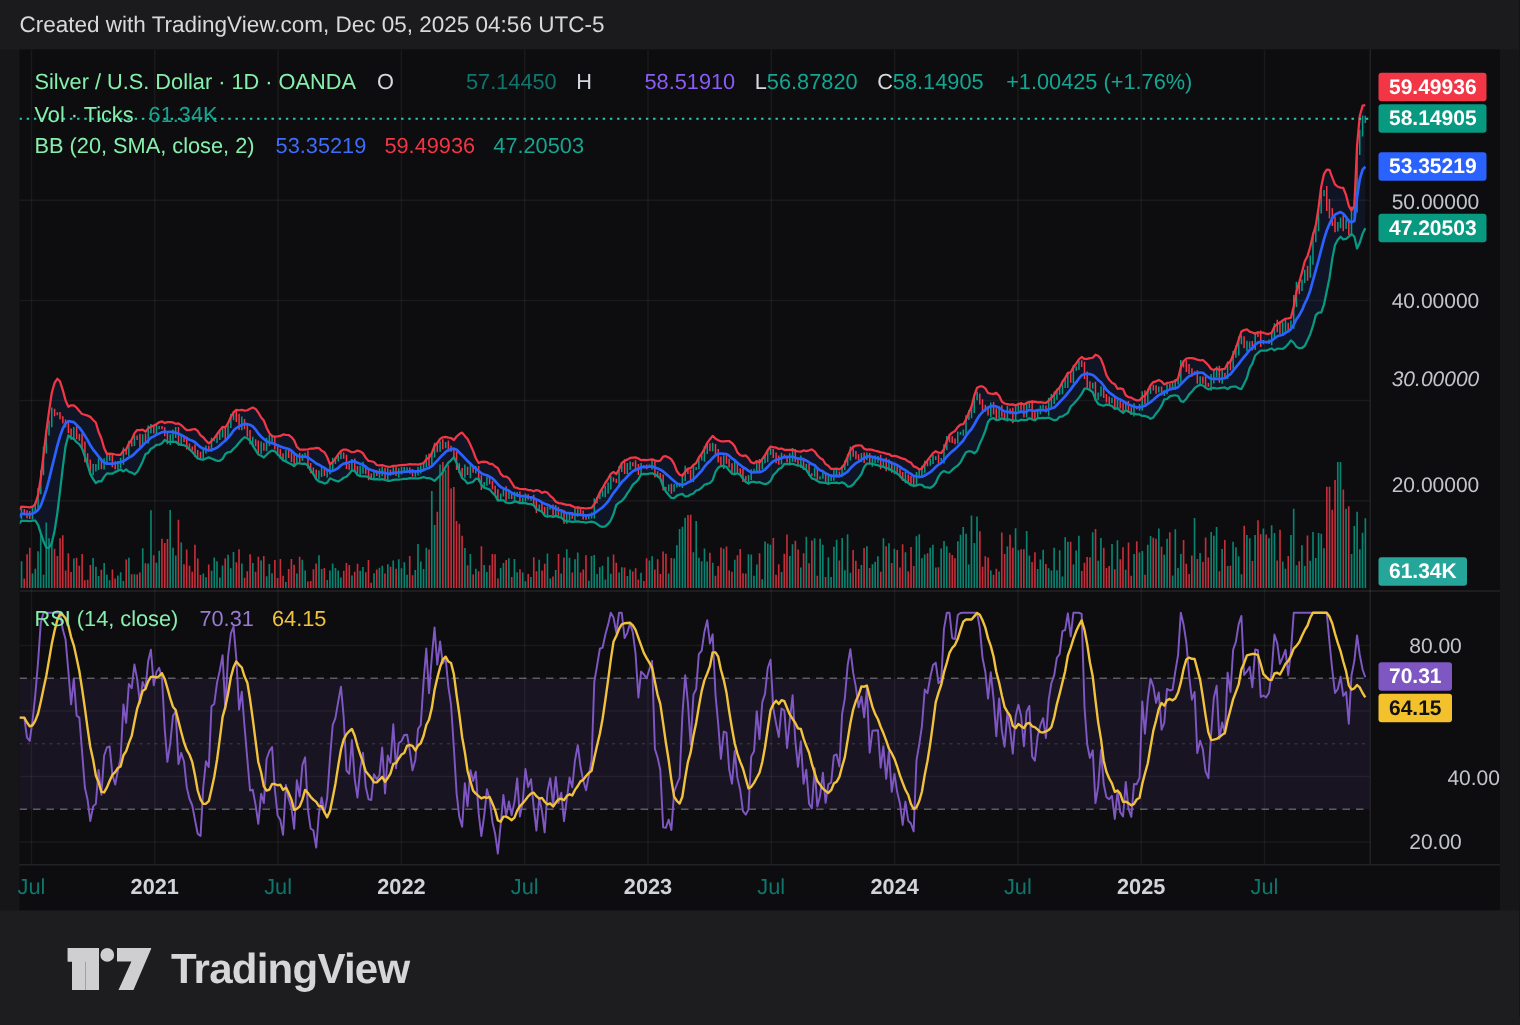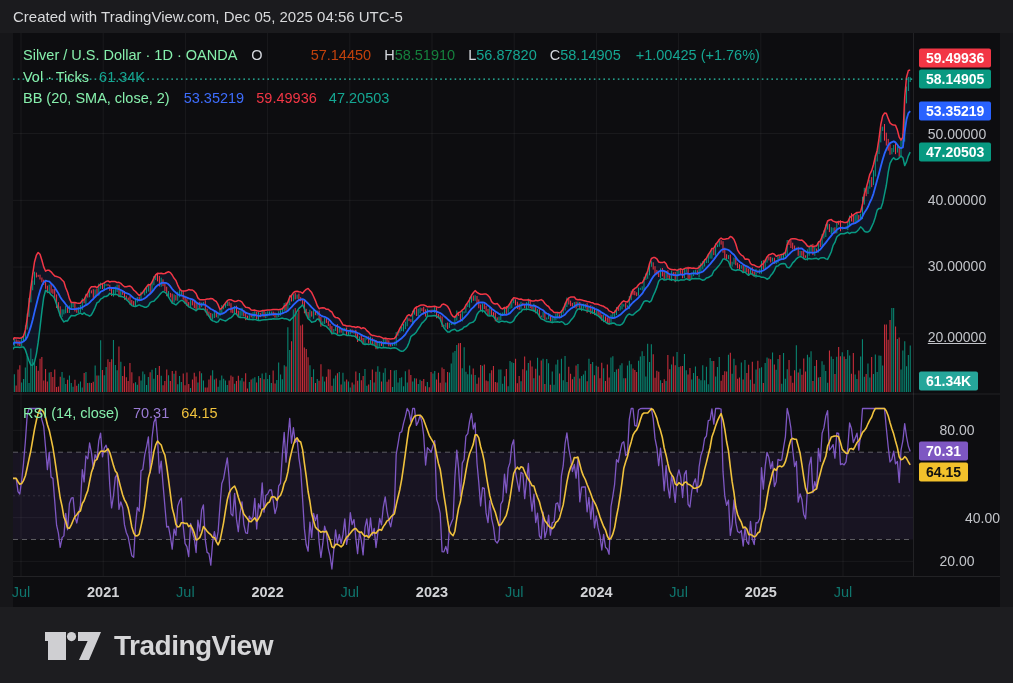--- a/index.html
+++ b/index.html
@@ -93,22 +93,22 @@
         <polyline points="-0.5,311.8 1.3,309.5 3.2,309.6 5.0,309.7 6.8,309.9 8.7,309.4 10.5,308.5 12.4,306.9 14.2,304.1 16.0,299.1 17.9,293.4 19.7,286.7 21.5,279.1 23.4,271.5 25.2,264.3 27.0,257.9 28.9,252.7 30.7,249.2 32.6,247.7 34.4,248.1 36.2,248.4 38.1,250.3 39.9,252.1 41.7,254.5 43.6,257.5 45.4,260.4 47.2,263.9 49.1,266.7 50.9,268.9 52.7,271.3 54.6,273.6 56.4,275.3 58.3,276.1 60.1,276.1 61.9,276.2 63.8,275.8 65.6,275.5 67.4,275.1 69.3,274.3 71.1,273.3 72.9,272.1 74.8,271.1 76.6,269.6 78.4,267.7 80.3,266.0 82.1,264.0 84.0,262.2 85.8,260.8 87.6,258.8 89.5,257.9 91.3,256.7 93.1,256.0 95.0,255.2 96.8,254.7 98.6,255.0 100.5,254.9 102.3,255.1 104.1,255.5 106.0,256.2 107.8,257.0 109.7,258.0 111.5,259.2 113.3,260.2 115.2,260.8 117.0,261.8 118.8,263.5 120.7,265.2 122.5,266.0 124.3,266.6 126.2,267.3 128.0,266.9 129.8,266.3 131.7,265.4 133.5,264.0 135.4,262.2 137.2,260.8 139.0,258.9 140.9,256.6 142.7,254.0 144.5,252.4 146.4,251.3 148.2,250.2 150.0,249.6 151.9,249.8 153.7,250.2 155.5,251.3 157.4,253.4 159.2,256.0 161.1,258.1 162.9,259.7 164.7,261.2 166.6,262.1 168.4,262.5 170.2,263.0 172.1,263.9 173.9,264.6 175.7,265.3 177.6,265.8 179.4,266.3 181.3,267.5 183.1,269.2 184.9,270.4 186.8,271.4 188.6,271.5 190.4,271.4 192.3,271.9 194.1,273.3 195.9,274.5 197.8,276.0 199.6,276.8 201.4,277.9 203.3,278.9 205.1,280.2 207.0,281.2 208.8,280.9 210.6,280.1 212.5,279.0 214.3,277.2 216.1,276.1 218.0,275.8 219.8,275.2 221.6,274.5 223.5,274.6 225.3,275.5 227.1,276.2 229.0,276.9 230.8,278.3 232.7,279.7 234.5,280.4 236.3,280.8 238.2,281.7 240.0,282.0 241.8,281.8 243.7,282.4 245.5,282.8 247.3,282.8 249.2,282.2 251.0,282.1 252.8,282.0 254.7,281.8 256.5,281.5 258.4,281.5 260.2,281.1 262.0,281.2 263.9,281.2 265.7,281.3 267.5,280.9 269.4,280.4 271.2,279.5 273.0,278.9 274.9,277.8 276.7,275.9 278.5,274.1 280.4,271.9 282.2,270.1 284.1,268.3 285.9,267.1 287.7,266.5 289.6,266.1 291.4,266.8 293.2,268.7 295.1,270.5 296.9,272.4 298.7,274.4 300.6,276.2 302.4,277.9 304.2,279.3 306.1,281.0 307.9,282.5 309.8,283.4 311.6,283.8 313.4,284.8 315.3,285.9 317.1,287.7 318.9,289.8 320.8,291.7 322.6,292.6 324.4,293.3 326.3,294.2 328.1,295.5 330.0,296.6 331.8,296.9 333.6,297.7 335.5,297.8 337.3,297.8 339.1,298.4 341.0,298.5 342.8,299.1 344.6,300.0 346.5,300.7 348.3,301.9 350.1,302.8 352.0,303.5 353.8,304.3 355.7,305.4 357.5,306.2 359.3,307.0 361.2,307.3 363.0,308.4 364.8,309.1 366.7,309.1 368.5,309.6 370.3,310.1 372.2,309.9 374.0,310.3 375.8,310.4 377.7,310.7 379.5,310.4 381.4,310.1 383.2,309.2 385.0,307.9 386.9,306.5 388.7,305.2 390.5,303.4 392.4,301.3 394.2,298.4 396.0,295.7 397.9,293.3 399.7,290.9 401.5,288.4 403.4,286.6 405.2,284.7 407.1,282.7 408.9,281.1 410.7,280.2 412.6,279.6 414.4,278.5 416.2,278.2 418.1,278.4 419.9,278.1 421.7,277.9 423.6,278.6 425.4,279.3 427.2,280.1 429.1,281.3 430.9,282.9 432.8,284.5 434.6,286.2 436.4,287.7 438.3,289.3 440.1,290.1 441.9,290.3 443.8,289.7 445.6,288.6 447.4,287.9 449.3,286.5 451.1,284.9 452.9,282.8 454.8,280.8 456.6,278.2 458.5,275.9 460.3,274.4 462.1,272.3 464.0,270.5 465.8,269.6 467.6,269.4 469.5,269.5 471.3,269.7 473.1,270.8 475.0,272.6 476.8,273.8 478.6,275.6 480.5,277.0 482.3,278.5 484.2,279.5 486.0,280.9 487.8,281.8 489.7,282.0 491.5,281.6 493.3,281.8 495.2,281.1 497.0,280.1 498.8,278.2 500.7,276.1 502.5,274.5 504.4,273.7 506.2,273.0 508.0,272.4 509.9,271.6 511.7,271.7 513.5,271.5 515.4,271.5 517.2,272.2 519.0,272.7 520.9,272.7 522.7,273.3 524.5,274.0 526.4,275.3 528.2,276.3 530.1,277.2 531.9,279.1 533.7,280.5 535.6,281.2 537.4,282.7 539.2,283.4 541.1,284.3 542.9,284.3 544.7,284.1 546.6,284.6 548.4,283.7 550.2,282.7 552.1,281.4 553.9,279.2 555.8,277.4 557.6,275.8 559.4,274.7 561.3,273.5 563.1,272.3 564.9,271.3 566.8,271.3 568.6,271.6 570.4,272.2 572.3,272.6 574.1,273.2 575.9,273.5 577.8,274.3 579.6,274.6 581.5,275.8 583.3,276.2 585.1,277.1 587.0,278.2 588.8,279.6 590.6,280.5 592.5,281.9 594.3,282.9 596.1,284.3 598.0,284.6 599.8,285.0 601.6,284.8 603.5,284.0 605.3,282.9 607.2,281.8 609.0,280.1 610.8,278.4 612.7,276.7 614.5,275.6 616.3,273.8 618.2,271.4 620.0,269.5 621.8,267.9 623.7,266.4 625.5,264.6 627.3,262.7 629.2,260.7 631.0,257.6 632.9,255.0 634.7,253.0 636.5,250.0 638.4,246.5 640.2,243.7 642.0,241.7 643.9,240.0 645.7,238.6 647.5,237.8 649.4,237.6 651.2,238.0 653.1,238.8 654.9,240.2 656.7,241.3 658.6,241.5 660.4,241.8 662.2,242.1 664.1,242.4 665.9,242.0 667.7,241.4 669.6,241.9 671.4,241.3 673.2,240.3 675.1,240.7 676.9,241.0 678.8,240.4 680.6,240.4 682.4,240.5 684.3,240.6 686.1,239.8 687.9,239.3 689.8,238.7 691.6,237.0 693.4,235.1 695.3,233.1 697.1,231.2 698.9,228.9 700.8,226.6 702.6,224.1 704.5,221.8 706.3,219.3 708.1,217.3 710.0,216.2 711.8,216.2 713.6,216.4 715.5,217.0 717.3,218.4 719.1,220.3 721.0,221.8 722.8,224.2 724.6,226.9 726.5,228.7 728.3,229.9 730.2,231.4 732.0,232.6 733.8,233.3 735.7,234.4 737.5,235.5 739.3,236.6 741.2,237.4 743.0,238.0 744.8,238.5 746.7,238.6 748.5,238.1 750.3,237.5 752.2,236.3 754.0,235.1 755.9,233.5 757.7,231.9 759.5,230.4 761.4,229.4 763.2,228.3 765.0,227.6 766.9,226.6 768.7,226.1 770.5,225.8 772.4,225.1 774.2,223.1 776.0,221.4 777.9,219.4 779.7,217.8 781.6,216.9 783.4,215.9 785.2,215.6 787.1,215.4 788.9,215.5 790.7,217.0 792.6,218.5 794.4,219.5 796.2,219.6 798.1,219.4 799.9,219.8 801.8,219.3 803.6,219.1 805.4,217.8 807.3,216.5 809.1,214.1 810.9,211.9 812.8,209.6 814.6,207.2 816.4,204.9 818.3,202.7 820.1,200.3 821.9,199.1 823.8,196.7 825.6,195.4 827.5,194.8 829.3,194.8 831.1,195.2 833.0,194.8 834.8,194.1 836.6,192.7 838.5,191.2 840.3,190.7 842.1,190.2 844.0,188.9 845.8,187.9 847.6,186.4 849.5,183.4 851.3,179.8 853.2,177.1 855.0,173.8 856.8,169.5 858.7,165.6 860.5,160.6 862.3,154.0 864.2,147.1 866.0,140.5 867.8,133.5 869.7,126.4 871.5,120.7 873.3,116.4 875.2,112.4 877.0,110.1 878.9,109.1 880.7,108.4 882.5,109.4 884.4,111.7 886.2,114.5 888.0,115.1 889.9,114.4 891.7,98.5 893.5,86.6 895.4,80.1 897.2,78.2" stroke="#2962ff" stroke-width="1.8" fill="none" stroke-linejoin="round" clip-path="url(#mainClip)"></polyline>
         <line x1="0" y1="46.15509125" x2="900" y2="46.15509125" stroke="#2bc8ad" stroke-width="1.2" stroke-dasharray="1.6 3.2"></line>
         <polyline points="-0.5,445.4 1.3,445.4 3.2,445.4 5.0,458.7 6.8,461.0 8.7,447.2 10.5,430.5 12.4,408.1 14.2,382.1 16.0,375.5 17.9,375.5 19.7,375.5 21.5,375.5 23.4,375.5 25.2,375.5 27.0,375.5 28.9,386.9 30.7,393.2 32.6,414.8 34.4,436.6 36.2,419.4 38.1,444.1 39.9,445.4 41.7,467.9 43.6,492.2 45.4,500.2 47.2,514.4 49.1,504.6 50.9,502.9 52.7,480.3 54.6,496.8 56.4,470.8 58.3,465.2 60.1,464.6 61.9,483.3 63.8,490.0 65.6,480.8 67.4,472.4 69.3,436.7 71.1,448.9 72.9,423.0 74.8,425.8 76.6,410.0 78.4,419.4 80.3,435.7 82.1,421.7 84.0,426.3 85.8,407.6 87.6,400.1 89.5,423.9 91.3,415.1 93.1,412.2 95.0,419.1 96.8,452.7 98.6,474.9 100.5,462.6 102.3,444.4 104.1,441.2 106.0,476.4 107.8,468.9 109.7,474.8 111.5,491.9 113.3,499.5 115.2,504.0 117.0,513.7 118.8,522.8 120.7,524.3 122.5,491.9 124.3,474.5 126.2,478.3 128.0,437.8 129.8,436.4 131.7,422.1 133.5,414.1 135.4,403.8 137.2,439.8 139.0,405.0 140.9,389.2 142.7,384.7 144.5,405.2 146.4,440.1 148.2,428.1 150.0,451.1 151.9,473.3 153.7,494.0 155.5,493.5 157.4,503.7 159.2,516.2 161.1,496.1 162.9,502.4 164.7,473.2 166.6,467.7 168.4,465.1 170.2,492.9 172.1,510.6 173.9,513.7 175.7,523.6 177.6,490.3 179.4,499.5 181.3,505.5 183.1,519.5 184.9,487.2 186.8,498.0 188.6,477.0 190.4,471.9 192.3,506.9 194.1,519.4 195.9,520.5 197.8,532.1 199.6,509.5 201.4,498.6 203.3,508.9 205.1,498.9 207.0,472.5 208.8,450.4 210.6,445.7 212.5,434.6 214.3,424.8 216.1,444.7 218.0,480.8 219.8,482.9 221.6,460.4 223.5,486.4 225.3,498.7 227.1,479.9 229.0,468.9 230.8,491.3 232.7,499.9 234.5,500.3 236.3,483.1 238.2,486.5 240.0,483.6 241.8,465.3 243.7,496.0 245.5,470.7 247.3,475.6 249.2,449.8 251.0,479.2 252.8,462.5 254.7,461.0 256.5,457.0 258.4,456.8 260.2,467.5 262.0,480.5 263.9,473.6 265.7,452.9 267.5,450.3 269.4,421.1 271.2,399.3 273.0,429.1 274.9,404.7 276.7,385.3 278.5,410.1 280.4,394.7 282.2,409.4 284.1,405.9 285.9,424.8 287.7,436.8 289.6,465.9 291.4,495.9 293.2,511.5 295.1,518.2 296.9,489.1 298.7,504.5 300.6,480.4 302.4,487.6 304.2,481.5 306.1,509.1 307.9,524.4 309.8,510.7 311.6,493.2 313.4,499.6 315.3,515.1 317.1,522.8 318.9,536.0 320.8,516.5 322.6,497.0 324.4,511.0 326.3,501.3 328.1,510.5 330.0,501.4 331.8,485.9 333.6,511.4 335.5,501.5 337.3,479.7 339.1,491.6 341.0,486.5 342.8,504.9 344.6,520.7 346.5,499.0 348.3,507.6 350.1,521.9 352.0,494.3 353.8,485.8 355.7,503.4 357.5,485.0 359.3,502.4 361.2,495.5 363.0,514.5 364.8,500.3 366.7,485.3 368.5,491.9 370.3,474.1 372.2,463.8 374.0,478.0 375.8,487.3 377.7,493.9 379.5,484.2 381.4,473.9 383.2,421.5 385.0,411.1 386.9,399.5 388.7,398.8 390.5,390.3 392.4,383.4 394.2,375.5 396.0,378.6 397.9,388.9 399.7,375.5 401.5,375.5 403.4,392.4 405.2,388.9 407.1,382.3 408.9,388.8 410.7,402.7 412.6,432.0 414.4,414.7 416.2,416.6 418.1,419.2 419.9,413.3 421.7,407.6 423.6,466.3 425.4,472.0 427.2,480.3 429.1,518.6 430.9,518.9 432.8,513.4 434.6,520.3 436.4,494.9 438.3,489.7 440.1,485.4 441.9,444.1 443.8,417.2 445.6,435.4 447.4,463.2 449.3,430.1 451.1,426.5 452.9,403.1 454.8,400.7 456.6,388.3 458.5,380.5 460.3,396.0 462.1,389.9 464.0,430.2 465.8,449.6 467.6,472.9 469.5,454.7 471.3,455.4 473.1,479.9 475.0,489.5 476.8,467.7 478.6,485.6 480.5,493.9 482.3,507.8 484.2,510.1 486.0,506.6 487.8,471.3 489.7,467.9 491.5,441.1 493.3,459.8 495.2,435.1 497.0,429.6 498.8,412.5 500.7,406.8 502.5,439.1 504.4,449.4 506.2,458.3 508.0,439.4 509.9,440.7 511.7,465.7 513.5,447.4 515.4,430.5 517.2,460.8 519.0,478.2 520.9,461.2 522.7,489.5 524.5,480.1 526.4,502.8 528.2,505.9 530.1,479.1 531.9,504.7 533.7,497.7 535.6,482.1 537.4,502.2 539.2,489.9 541.1,488.7 542.9,470.8 544.7,469.9 546.6,478.0 548.4,443.1 550.2,432.7 552.1,410.5 553.9,399.8 555.8,415.6 557.6,425.1 559.4,438.5 561.3,431.3 563.1,445.2 564.9,426.2 566.8,468.8 568.6,454.2 570.4,454.0 572.3,453.8 574.1,478.8 575.9,464.5 577.8,486.2 579.6,467.9 581.5,494.9 583.3,482.8 585.1,494.9 587.0,502.8 588.8,517.0 590.6,501.4 592.5,514.2 594.3,516.0 596.1,521.3 598.0,473.7 599.8,463.4 601.6,451.3 603.5,426.7 605.3,429.2 607.2,418.3 609.0,410.3 610.8,408.8 612.7,422.5 614.5,420.6 616.3,386.4 618.2,375.5 620.0,375.5 621.8,392.5 623.7,393.0 625.5,377.0 627.3,375.7 629.2,375.5 631.0,375.5 632.9,375.5 634.7,375.5 636.5,375.5 638.4,375.5 640.2,385.6 642.0,405.4 643.9,415.0 645.7,432.7 647.5,415.2 649.4,433.1 651.2,457.8 653.1,432.6 654.9,454.1 656.7,464.8 658.6,442.3 660.4,453.3 662.2,469.4 664.1,444.4 665.9,436.8 667.7,444.1 669.6,464.5 671.4,441.4 673.2,437.6 675.1,471.4 676.9,474.1 678.8,457.6 680.6,450.3 682.4,445.8 684.3,459.0 686.1,433.8 687.9,422.5 689.8,417.1 691.6,405.5 693.4,403.1 695.3,387.7 697.1,387.0 698.9,375.9 700.8,391.2 702.6,375.5 704.5,375.5 706.3,375.5 708.1,376.2 710.0,438.4 711.8,463.2 713.6,472.3 715.5,467.2 717.3,502.4 719.1,491.6 721.0,467.0 722.8,489.7 724.6,498.4 726.5,499.8 728.3,497.6 730.2,513.0 732.0,494.6 733.8,508.4 735.7,511.3 737.5,488.3 739.3,505.9 741.2,511.6 743.0,489.7 744.8,489.8 746.7,485.5 748.5,434.6 750.3,456.1 752.2,433.2 754.0,419.3 755.9,424.6 757.7,435.6 759.5,428.6 761.4,453.5 763.2,448.8 765.0,426.3 766.9,427.3 768.7,426.8 770.5,414.9 772.4,403.6 774.2,375.5 776.0,383.1 777.9,395.2 779.7,416.7 781.6,433.5 783.4,428.3 785.2,469.1 787.1,460.8 788.9,466.6 790.7,481.2 792.6,485.8 794.4,456.6 796.2,432.3 798.1,424.2 799.9,459.6 801.8,448.6 803.6,456.3 805.4,415.4 807.3,428.3 809.1,400.2 810.9,394.9 812.8,383.1 814.6,377.6 816.4,417.0 818.3,414.6 820.1,411.6 821.9,425.2 823.8,400.0 825.6,400.5 827.5,431.6 829.3,430.7 831.1,431.9 833.0,428.9 834.8,414.5 836.6,390.0 838.5,395.8 840.3,409.5 842.1,405.3 844.0,400.2 845.8,417.1 847.6,401.6 849.5,375.5 851.3,375.5 853.2,375.5 855.0,375.5 856.8,375.5 858.7,375.5 860.5,375.5 862.3,375.5 864.2,375.5 866.0,375.5 867.8,375.5 869.7,375.5 871.5,375.5 873.3,395.0 875.2,413.8 877.0,429.0 878.9,426.3 880.7,418.1 882.5,430.9 884.4,428.4 886.2,449.5 888.0,417.2 889.9,407.7 891.7,390.6 893.5,403.5 895.4,413.3 897.2,418.5" stroke="#7e57c2" stroke-width="1.3" fill="none" stroke-linejoin="round" clip-path="url(#rsiClip)"></polyline>
         <polyline points="-0.5,445.4 1.3,445.4 3.2,445.4 5.0,448.7 6.8,451.2 8.7,450.5 10.5,447.6 12.4,442.7 14.2,434.8 16.0,426.1 17.9,417.3 19.7,406.9 21.5,396.3 23.4,387.3 25.2,380.4 27.0,376.3 28.9,377.0 30.7,379.2 32.6,384.1 34.4,391.7 36.2,397.2 38.1,405.8 39.9,414.5 41.7,426.0 43.6,439.2 45.4,452.6 47.2,465.0 49.1,473.5 50.9,484.0 52.7,488.5 54.6,494.9 56.4,495.3 58.3,491.9 60.1,487.5 61.9,483.6 63.8,481.7 65.6,479.0 67.4,478.0 69.3,470.5 71.1,467.7 72.9,462.4 74.8,457.6 76.6,448.4 78.4,439.6 80.3,434.0 82.1,427.6 84.0,426.3 85.8,421.2 87.6,418.3 89.5,418.1 91.3,418.7 93.1,417.8 95.0,415.8 96.8,419.6 98.6,425.7 100.5,432.6 102.3,438.1 104.1,440.3 106.0,447.9 107.8,455.0 109.7,462.0 111.5,466.9 113.3,470.0 115.2,475.1 117.0,483.8 118.8,494.0 120.7,500.0 122.5,502.9 124.3,502.8 126.2,501.1 128.0,493.4 129.8,485.0 131.7,473.5 133.5,459.9 135.4,444.9 137.2,438.4 139.0,429.7 140.9,418.5 142.7,411.9 144.5,408.0 146.4,410.2 148.2,412.0 150.0,417.9 151.9,422.1 153.7,433.2 155.5,446.3 157.4,461.1 159.2,475.0 161.1,482.0 162.9,491.3 164.7,494.0 166.6,493.4 168.4,489.7 170.2,489.7 172.1,490.5 173.9,490.2 175.7,493.6 177.6,492.1 179.4,495.4 181.3,500.1 183.1,506.9 184.9,506.2 186.8,504.6 188.6,500.1 190.4,493.6 192.3,495.7 194.1,498.2 195.9,500.1 197.8,501.6 199.6,504.4 201.4,504.5 203.3,508.5 205.1,511.9 207.0,507.6 208.8,498.9 210.6,489.6 212.5,477.4 214.3,466.8 216.1,460.1 218.0,456.5 219.8,454.5 221.6,453.0 223.5,457.5 225.3,464.2 227.1,469.8 229.0,475.3 230.8,481.1 232.7,483.5 234.5,485.7 236.3,488.5 238.2,488.6 240.0,486.7 241.8,484.9 243.7,488.2 245.5,485.7 247.3,482.7 249.2,476.3 251.0,475.8 252.8,472.8 254.7,470.0 256.5,469.0 258.4,464.1 260.2,463.7 262.0,464.3 263.9,467.3 265.7,464.0 267.5,462.5 269.4,457.5 271.2,450.3 273.0,446.8 274.9,438.9 276.7,427.0 278.5,419.1 280.4,411.8 282.2,406.7 284.1,404.8 285.9,408.0 287.7,409.0 289.6,416.6 291.4,430.4 293.2,443.1 295.1,458.5 296.9,468.5 298.7,480.8 300.6,487.8 302.4,494.1 304.2,496.1 306.1,497.7 307.9,499.3 309.8,498.4 311.6,498.9 313.4,498.3 315.3,502.7 317.1,507.1 318.9,513.9 320.8,514.8 322.6,511.4 324.4,511.4 326.3,512.4 328.1,513.8 330.0,512.1 331.8,507.4 333.6,504.4 335.5,502.5 337.3,500.3 339.1,497.9 341.0,496.1 342.8,495.4 344.6,497.8 346.5,499.4 348.3,498.9 350.1,501.5 352.0,503.3 353.8,502.6 355.7,504.7 357.5,502.2 359.3,499.9 361.2,499.5 363.0,500.4 364.8,497.7 366.7,496.5 368.5,497.3 370.3,493.6 372.2,491.0 374.0,487.9 375.8,486.9 377.7,484.3 379.5,482.3 381.4,480.9 383.2,472.1 385.0,464.2 386.9,456.2 388.7,446.3 390.5,434.2 392.4,420.4 394.2,406.8 396.0,394.9 397.9,390.8 399.7,386.3 401.5,383.3 403.4,382.5 405.2,382.3 407.1,382.2 408.9,383.9 410.7,386.9 412.6,392.3 414.4,397.2 416.2,402.3 418.1,405.7 419.9,408.7 421.7,411.9 423.6,421.5 425.4,430.2 427.2,436.2 429.1,449.2 430.9,462.0 432.8,473.8 434.6,487.2 436.4,498.1 438.3,501.0 440.1,502.7 441.9,498.2 443.8,485.5 445.6,475.1 447.4,468.8 449.3,457.5 451.1,449.0 452.9,438.1 454.8,427.6 456.6,420.6 458.5,416.0 460.3,411.1 462.1,401.9 464.0,401.9 465.8,404.8 467.6,413.5 469.5,420.2 471.3,428.6 473.1,441.1 475.0,452.7 476.8,462.5 478.6,469.4 480.5,474.9 482.3,479.3 484.2,486.2 486.0,492.6 487.8,491.6 489.7,488.9 491.5,485.5 493.3,482.3 495.2,475.0 497.0,465.2 498.8,453.0 500.7,440.5 502.5,436.5 504.4,434.2 506.2,436.3 508.0,433.8 509.9,434.5 511.7,439.0 513.5,443.3 515.4,446.3 517.2,449.0 519.0,452.6 520.9,453.0 522.7,459.3 524.5,464.2 526.4,468.8 528.2,476.1 530.1,482.2 531.9,487.7 533.7,490.1 535.6,492.8 537.4,494.3 539.2,495.6 541.1,493.8 542.9,489.4 544.7,488.2 546.6,484.9 548.4,478.1 550.2,471.9 552.1,460.4 553.9,449.2 555.8,440.0 557.6,434.3 559.4,430.4 561.3,424.6 563.1,424.8 564.9,424.0 566.8,431.3 568.6,438.1 570.4,442.9 572.3,446.5 574.1,451.5 575.9,455.7 577.8,460.8 579.6,466.0 581.5,469.3 583.3,472.9 585.1,478.0 587.0,484.1 588.8,488.9 590.6,493.5 592.5,497.0 594.3,503.0 596.1,506.3 598.0,505.1 599.8,501.2 601.6,494.8 603.5,483.5 605.3,474.5 607.2,462.5 609.0,449.3 610.8,435.2 612.7,428.8 614.5,423.5 616.3,415.3 618.2,408.9 620.0,402.2 621.8,399.0 623.7,396.9 625.5,392.9 627.3,387.0 629.2,381.4 631.0,380.0 632.9,380.0 634.7,380.0 636.5,377.9 638.4,375.7 640.2,376.8 642.0,380.5 643.9,385.4 645.7,392.6 647.5,397.6 649.4,404.8 651.2,415.0 653.1,422.2 654.9,430.7 656.7,438.2 658.6,441.6 660.4,444.2 662.2,450.9 664.1,452.3 665.9,449.7 667.7,451.1 669.6,452.4 671.4,449.5 673.2,448.9 675.1,451.2 676.9,451.8 678.8,453.4 680.6,455.1 682.4,455.3 684.3,454.6 686.1,453.7 687.9,451.8 689.8,445.0 691.6,436.4 693.4,429.6 695.3,421.8 697.1,414.5 698.9,404.1 700.8,398.7 702.6,392.9 704.5,387.7 706.3,383.9 708.1,380.6 710.0,386.9 711.8,396.4 713.6,408.5 715.5,418.0 717.3,433.8 719.1,448.4 721.0,459.8 722.8,474.0 724.6,481.5 726.5,486.0 728.3,489.2 730.2,494.9 732.0,494.0 733.8,496.1 735.7,501.6 737.5,501.4 739.3,502.4 741.2,503.9 743.0,502.9 744.8,500.0 746.7,498.8 748.5,489.6 750.3,482.7 752.2,475.8 754.0,465.0 755.9,454.1 757.7,447.3 759.5,439.7 761.4,435.7 763.2,437.5 765.0,433.7 766.9,433.0 768.7,433.9 770.5,432.7 772.4,428.7 774.2,422.1 776.0,413.3 777.9,406.6 779.7,405.4 781.6,406.2 783.4,406.3 785.2,413.1 787.1,420.3 788.9,431.7 790.7,443.9 792.6,455.3 794.4,460.3 796.2,460.1 798.1,459.6 799.9,458.4 801.8,456.9 803.6,455.6 805.4,447.3 807.3,440.2 809.1,433.1 810.9,428.4 812.8,423.3 814.6,413.1 816.4,409.1 818.3,403.9 820.1,403.4 821.9,403.0 823.8,403.0 825.6,403.7 827.5,409.8 829.3,416.4 831.1,418.3 833.0,420.1 834.8,420.4 836.6,416.0 838.5,415.5 840.3,416.6 842.1,413.3 844.0,409.5 845.8,407.7 847.6,404.3 849.5,399.4 851.3,397.6 853.2,395.0 855.0,390.8 856.8,387.1 858.7,384.0 860.5,378.8 862.3,375.5 864.2,375.5 866.0,375.5 867.8,375.5 869.7,375.5 871.5,375.5 873.3,378.0 875.2,382.7 877.0,389.4 878.9,395.8 880.7,401.1 882.5,408.0 884.4,414.6 886.2,423.9 888.0,426.7 889.9,425.9 891.7,423.7 893.5,425.3 895.4,429.0 897.2,431.9" stroke="#f0c23d" stroke-width="1.6" fill="none" stroke-linejoin="round" clip-path="url(#rsiClip)"></polyline>
         <line x1="0" y1="361" x2="987" y2="361" stroke="rgba(255,255,255,0.09)" stroke-width="1"></line>
       </svg>
 
     <div class="legend lg-main">
       <div class="lrow">
         <span class="t">Silver / U.S. Dollar · 1D · OANDA</span>
-        <span class="kv"><span class="k">O</span><span class="v c-teal" style="color: #c2410c; padding-left: 48px;">57.14450</span></span>
-        <span class="kv"><span class="k">H</span><span class="v c-teal" style="color: #15803d;">58.51910</span></span>
+        <span class="kv"><span class="k">O</span><span class="v c-teal" style="color: #0f766e; padding-left: 48px;">57.14450</span></span>
+        <span class="kv"><span class="k">H</span><span class="v c-teal" style="color: #8b5cf6; margin-left: 35px;">58.51910</span></span>
         <span class="kv"><span class="k">L</span><span class="v c-teal" style="color: rgb(21, 166, 146);">56.87820</span></span>
         <span class="kv"><span class="k">C</span><span class="v c-teal" style="color: rgb(21, 166, 146);">58.14905</span></span>
         <span class="v c-teal chg" style="color: rgb(21, 166, 146);">+1.00425 (+1.76%)</span>
       </div>
       <div class="lrow">
         <span class="t">Vol · Ticks</span><span class="v c-teal" style="color: rgb(21, 166, 146);">61.34K</span>
       </div>
       <div class="lrow">
         <span class="t">BB (20, SMA, close, 2)</span>
         <span class="v c-blue" style="color: rgb(62, 109, 252);">53.35219</span>&nbsp;&nbsp;
@@ -121,22 +121,22 @@
       <div class="lrow">
         <span class="t">RSI (14, close)</span>
         <span class="v c-purple" style="color: rgb(154, 123, 212);">70.31</span>&nbsp;&nbsp;
         <span class="v c-yellow" style="color: rgb(240, 194, 61);">64.15</span>
       </div>
     </div>
 
     <div class="scale" id="price-scale">
         <div class="tick" style="top: 100.55px;">50.00000</div>
         <div class="tick" style="top: 167.3px;">40.00000</div>
-        <div class="tick" style="top: 233px;">30.00000</div>
-        <div class="tick" style="top: 304px; text-decoration: underline;">20.00000</div>
+        <div class="tick" style="top: 219px; font-style: italic;">30.00000</div>
+        <div class="tick" style="top: 290px;">20.00000</div>
         <div class="badge" style="top: 46.1551px; background: rgb(8, 153, 129); color: rgb(255, 255, 255);">58.14905</div>
         <div class="badge" style="top: 25.1551px; background: rgb(242, 54, 69); color: rgb(255, 255, 255);">59.49936</div>
         <div class="badge" style="top: 78.1741px; background: rgb(41, 98, 255); color: rgb(255, 255, 255);">53.35219</div>
         <div class="badge" style="top: 119.206px; background: rgb(8, 153, 129); color: rgb(255, 255, 255);">47.20503</div>
         <div class="badge" style="top: 348px; background: rgb(38, 166, 154); color: rgb(255, 255, 255);">61.34K</div>
         <div class="tick" style="top: 397.35px;">80.00</div>
         <div class="tick" style="top: 484.65px; text-align: right;">40.00</div>
         <div class="tick" style="top: 528.3px;">20.00</div>
         <div class="badge" style="top: 418.498px; background: rgb(126, 87, 194); color: rgb(255, 255, 255);">70.31</div>
         <div class="badge" style="top: 439.498px; background: rgb(242, 193, 43); color: rgb(17, 17, 17);">64.15</div>

